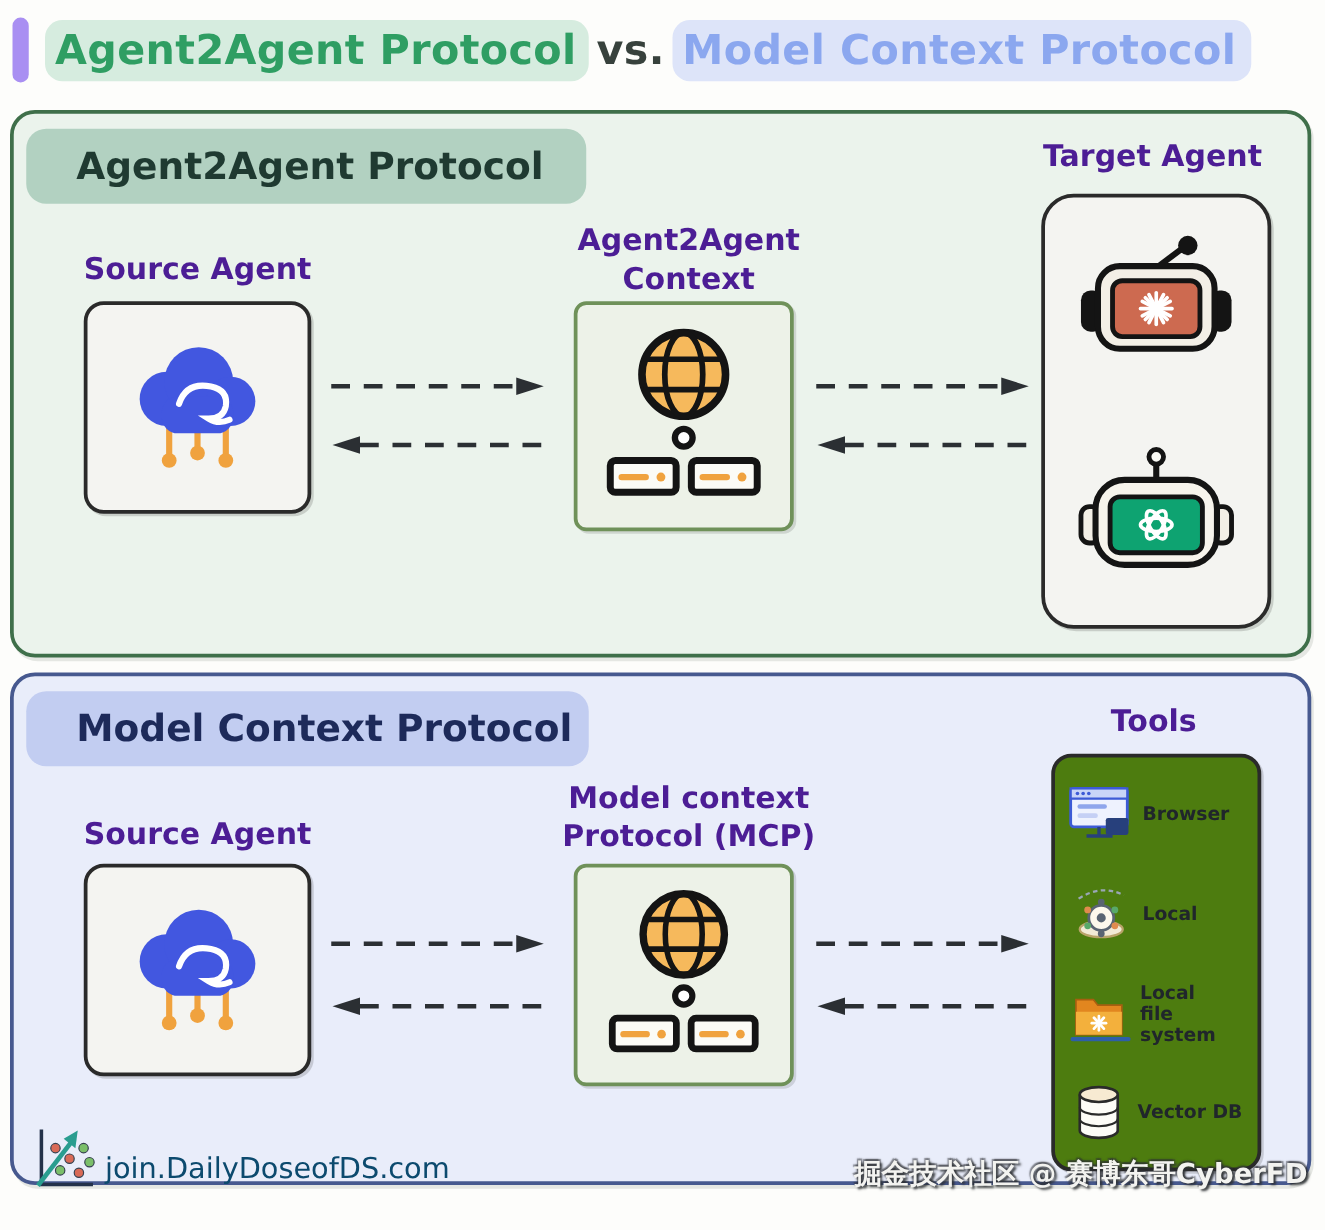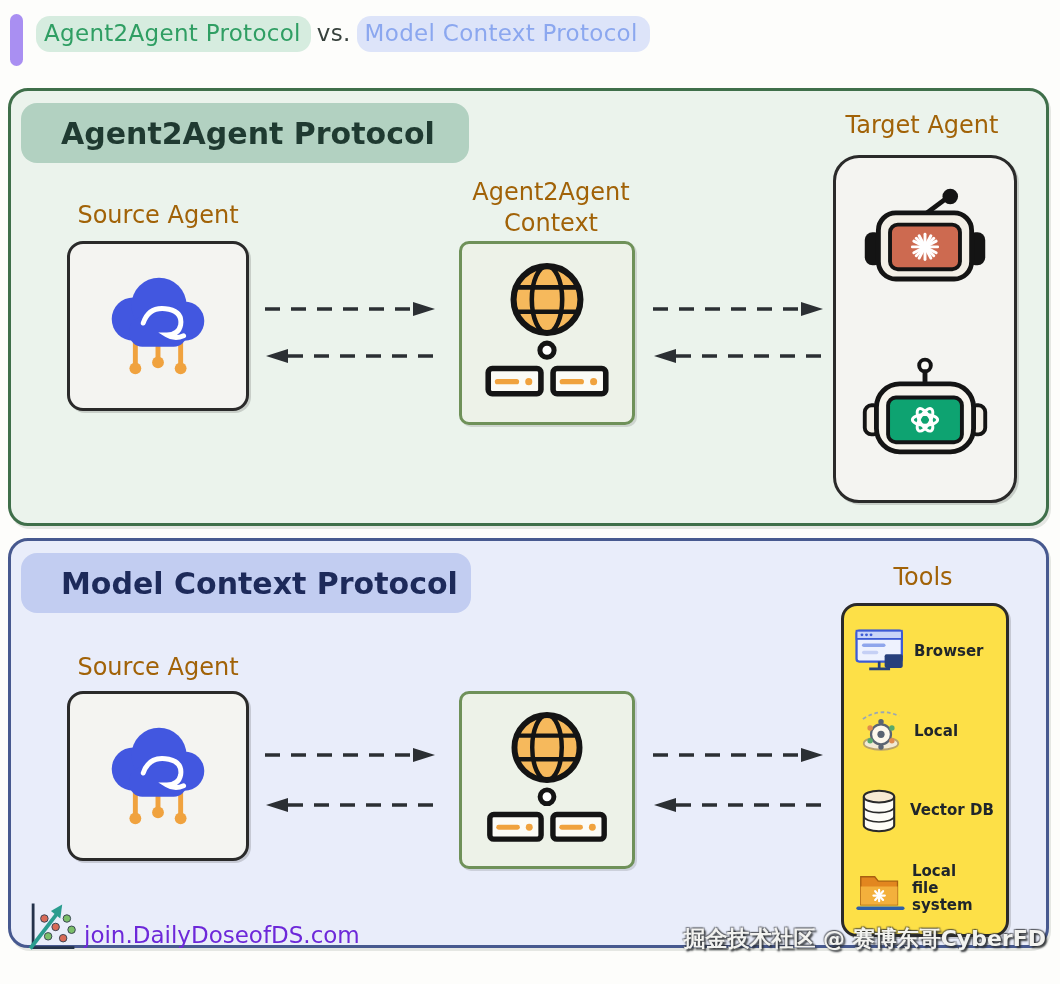--- a/index.html
+++ b/index.html
@@ -3,48 +3,48 @@
 <meta charset="utf-8">
 <style>
   html,body{margin:0;padding:0;background:#fdfdfb;}
   .canvas{
     position:relative;width:1060px;height:984px;overflow:hidden;
     font-family:"DejaVu Sans","Liberation Sans",sans-serif;color:#222;
     background:#fdfdfb;
   }
   
   .accent-bar{position:absolute;left:10px;top:14px;width:13px;height:52px;border-radius:7px;background:#a98ff2;}
-  .main-title{position:absolute;left:36px;top:20px;font-size:23px;font-weight:normal;letter-spacing:.3px;white-space:nowrap;}
+  .main-title{position:absolute;left:36px;top:20px;font-size:33px;font-weight:bold;letter-spacing:.3px;white-space:nowrap;}
   .t-a2a{color:#2f9e63;background:#d6ecdf;border-radius:14px;padding:4px 10px 6px 8px;}
   .t-vs{color:#37413c;padding:0 6px;}
   .t-mcp{color:#8ba7ef;background:#dde4f9;border-radius:14px;padding:4px 12px 6px 8px;}
   
   .panel{position:absolute;left:8px;width:1041px;border-radius:20px;box-sizing:border-box;box-shadow:2px 3px 0 rgba(60,70,60,.12);}
   .panel-a2a{top:88px;height:438px;background:#ebf3ec;border:3.5px solid #3f6f4a;}
   .panel-mcp{top:538px;height:410px;background:#e9edfa;border:3.5px solid #47598f;}
   .badge{position:absolute;left:10px;top:12px;height:60px;border-radius:16px;display:flex;align-items:center;
          padding-left:40px;box-sizing:border-box;font-size:30px;font-weight:bold;}
   .badge-a2a{width:448px;background:#b2d1c1;color:#1f3a31;}
   .badge-mcp{width:450px;background:#c2cdf1;color:#1d2a5a;}
-  .sec-label{position:absolute;text-align:center;font-size:24px;font-weight:400;color:#a16207;}
+  .sec-label{position:absolute;text-align:center;font-size:24px;font-weight:700;color:#4c1d95;}
   .two-line{line-height:1.3;text-align:center;}
   .agent-box{position:absolute;width:176px;height:164px;background:#f4f4f1;border:3.5px solid #2a2a2a;border-radius:16px;
              display:flex;align-items:center;justify-content:center;box-shadow:2px 2px 0 rgba(0,0,0,.15);}
   .protocol-box{position:absolute;width:170px;background:#edf2e8;border:3.5px solid #6f9159;border-radius:10px;
                 display:flex;align-items:center;justify-content:center;box-shadow:2px 2px 0 rgba(0,0,0,.12);}
   .target-box{position:absolute;width:178px;background:#f4f4f1;border:3.5px solid #2a2a2a;border-radius:26px;
               display:flex;flex-direction:column;align-items:center;justify-content:space-around;box-shadow:2px 2px 0 rgba(0,0,0,.15);}
-  .tools-box{position:absolute;width:168px;background:#fde047;border:3px solid #2a2a2a;border-radius:16px;
+  .tools-box{position:absolute;width:168px;background:#4d7c0f;border:3px solid #2a2a2a;border-radius:16px;
              display:flex;flex-direction:column;justify-content:space-around;padding:6px 4px;box-sizing:border-box;
              box-shadow:2px 2px 0 rgba(0,0,0,.15);}
   .tool-row{display:flex;align-items:center;gap:4px;padding:0 4px;}
   .tool-label{font-size:15px;font-weight:600;color:#20262b;line-height:1.15;}
   .dash-arrow{position:absolute;}
   
-  .footer-site{position:absolute;left:84px;top:922px;font-size:23px;font-weight:500;color:#6d28d9;}
+  .footer-site{position:absolute;left:84px;top:922px;font-size:23px;font-weight:500;color:#0c4a6e;}
   .footer-icon{position:absolute;left:20px;top:896px;}
   .watermark{position:absolute;right:14px;top:924px;font-size:22px;font-weight:bold;color:#f3f3f0;white-space:nowrap;
              text-shadow:2px 2px 2px rgba(45,48,52,.95),-1px -1px 1px rgba(45,48,52,.55),1px -1px 1px rgba(45,48,52,.55);text-align:right;}
 </style>
 </head>
 <body>
 
 <div class="canvas">
 
   <div class="accent-bar"></div>
@@ -173,20 +173,24 @@
         <g fill="#4257e0">
           <circle cx="40" cy="58" r="22"></circle>
             <circle cx="66" cy="44" r="28"></circle>
             <circle cx="92" cy="60" r="20"></circle>
           <rect x="36" y="56" width="58" height="30" rx="13"></rect>
         </g>
         <path d="M50 62 q6 -18 26 -14 q14 3 12 16 q-2 10 -14 10 q8 5 17 1" fill="none" stroke="#ffffff" stroke-width="5" stroke-linecap="round"></path>
       </svg>
     </div>
 
+    <div class="sec-label two-line" style="left:400px;top:82px;width:280px;">
+      <div>Model context</div>
+      <div>Protocol (MCP)</div>
+    </div>
 
     <div class="protocol-box" style="left:448px;top:150px;height:172px;">
       <svg viewBox="0 0 140 150" width="138" height="148">
         <circle cx="70" cy="42" r="33" fill="#f6b95c" stroke="#141414" stroke-width="6"></circle>
         <ellipse cx="70" cy="42" rx="15" ry="33" fill="none" stroke="#141414" stroke-width="4.5"></ellipse>
         <path d="M40 30 H100 M38 54 H102" stroke="#141414" stroke-width="4.5" fill="none"></path>
         <circle cx="70" cy="92" r="7" fill="#ffffff" stroke="#141414" stroke-width="5"></circle>
         <rect x="12" y="110" width="52" height="25" rx="4" fill="#fbfbf6" stroke="#141414" stroke-width="5.5"></rect>
         <rect x="76" y="110" width="52" height="25" rx="4" fill="#fbfbf6" stroke="#141414" stroke-width="5.5"></rect>
         <path d="M21 123 H40" stroke="#f0a23e" stroke-width="5" stroke-linecap="round"></path>
@@ -222,40 +226,40 @@
             <circle cx="44" cy="24" r="3" fill="#59a96a"></circle>
           <circle cx="44" cy="38" r="3" fill="#e08b4e"></circle>
             <circle cx="32" cy="45" r="3" fill="#5a6472"></circle>
           <circle cx="20" cy="38" r="3" fill="#59a96a"></circle>
             <circle cx="20" cy="24" r="3" fill="#e08b4e"></circle>
           <circle cx="32" cy="31" r="4" fill="#5a6472"></circle>
         </svg>
         <div class="tool-label">Local</div>
       </div>
       <div class="tool-row">
-        <svg viewBox="0 0 64 58" width="54" height="50">
-          <path d="M14 12 V46 a18 7 0 0 0 36 0 V12" fill="#fdfcf7" stroke="#2a2a2a" stroke-width="2.5"></path>
-          <ellipse cx="32" cy="12" rx="18" ry="7" fill="#f7ead2" stroke="#2a2a2a" stroke-width="2.5"></ellipse>
-          <path d="M14 24 a18 7 0 0 0 36 0 M14 35 a18 7 0 0 0 36 0" fill="none" stroke="#2a2a2a" stroke-width="2"></path>
-        </svg>
-        <div class="tool-label">Vector DB</div>
-      </div>
-      <div class="tool-row">
         <svg viewBox="0 0 64 58" width="56" height="52">
           <path d="M7 51 H58" stroke="#2e5fa8" stroke-width="4" stroke-linecap="round"></path>
           <path d="M10 15 h16 l4 5 h22 v27 H10 z" fill="#e2861f" stroke="#a85f10" stroke-width="1.5"></path>
           <path d="M10 26 h42 v21 H10 z" fill="#f3b03c"></path>
           <g stroke="#ffffff" stroke-width="2.5" stroke-linecap="round">
             <path d="M31 30 V43"></path>
               <path d="M24.5 36.5 H37.5"></path>
               <path d="M26.5 31.5 L35.5 41.5"></path>
               <path d="M35.5 31.5 L26.5 41.5"></path>
           </g>
         </svg>
         <div class="tool-label" style="max-width:74px;">Local file system</div>
+      </div>
+      <div class="tool-row">
+        <svg viewBox="0 0 64 58" width="54" height="50">
+          <path d="M14 12 V46 a18 7 0 0 0 36 0 V12" fill="#fdfcf7" stroke="#2a2a2a" stroke-width="2.5"></path>
+          <ellipse cx="32" cy="12" rx="18" ry="7" fill="#f7ead2" stroke="#2a2a2a" stroke-width="2.5"></ellipse>
+          <path d="M14 24 a18 7 0 0 0 36 0 M14 35 a18 7 0 0 0 36 0" fill="none" stroke="#2a2a2a" stroke-width="2"></path>
+        </svg>
+        <div class="tool-label">Vector DB</div>
       </div>
     </div>
 
     <svg class="dash-arrow" style="left:252px;top:206px;" width="175" height="16" viewBox="0 0 175 16">
       <line x1="2" y1="8" x2="150" y2="8" stroke="#2b2f33" stroke-width="3.5" stroke-dasharray="15 11"></line>
       <polygon points="150,1 172,8 150,15" fill="#2b2f33"></polygon>
     </svg>
     <svg class="dash-arrow" style="left:252px;top:256px;" width="175" height="16" viewBox="0 0 175 16">
       <polygon points="25,1 3,8 25,15" fill="#2b2f33"></polygon>
       <line x1="25" y1="8" x2="173" y2="8" stroke="#2b2f33" stroke-width="3.5" stroke-dasharray="15 11"></line>

